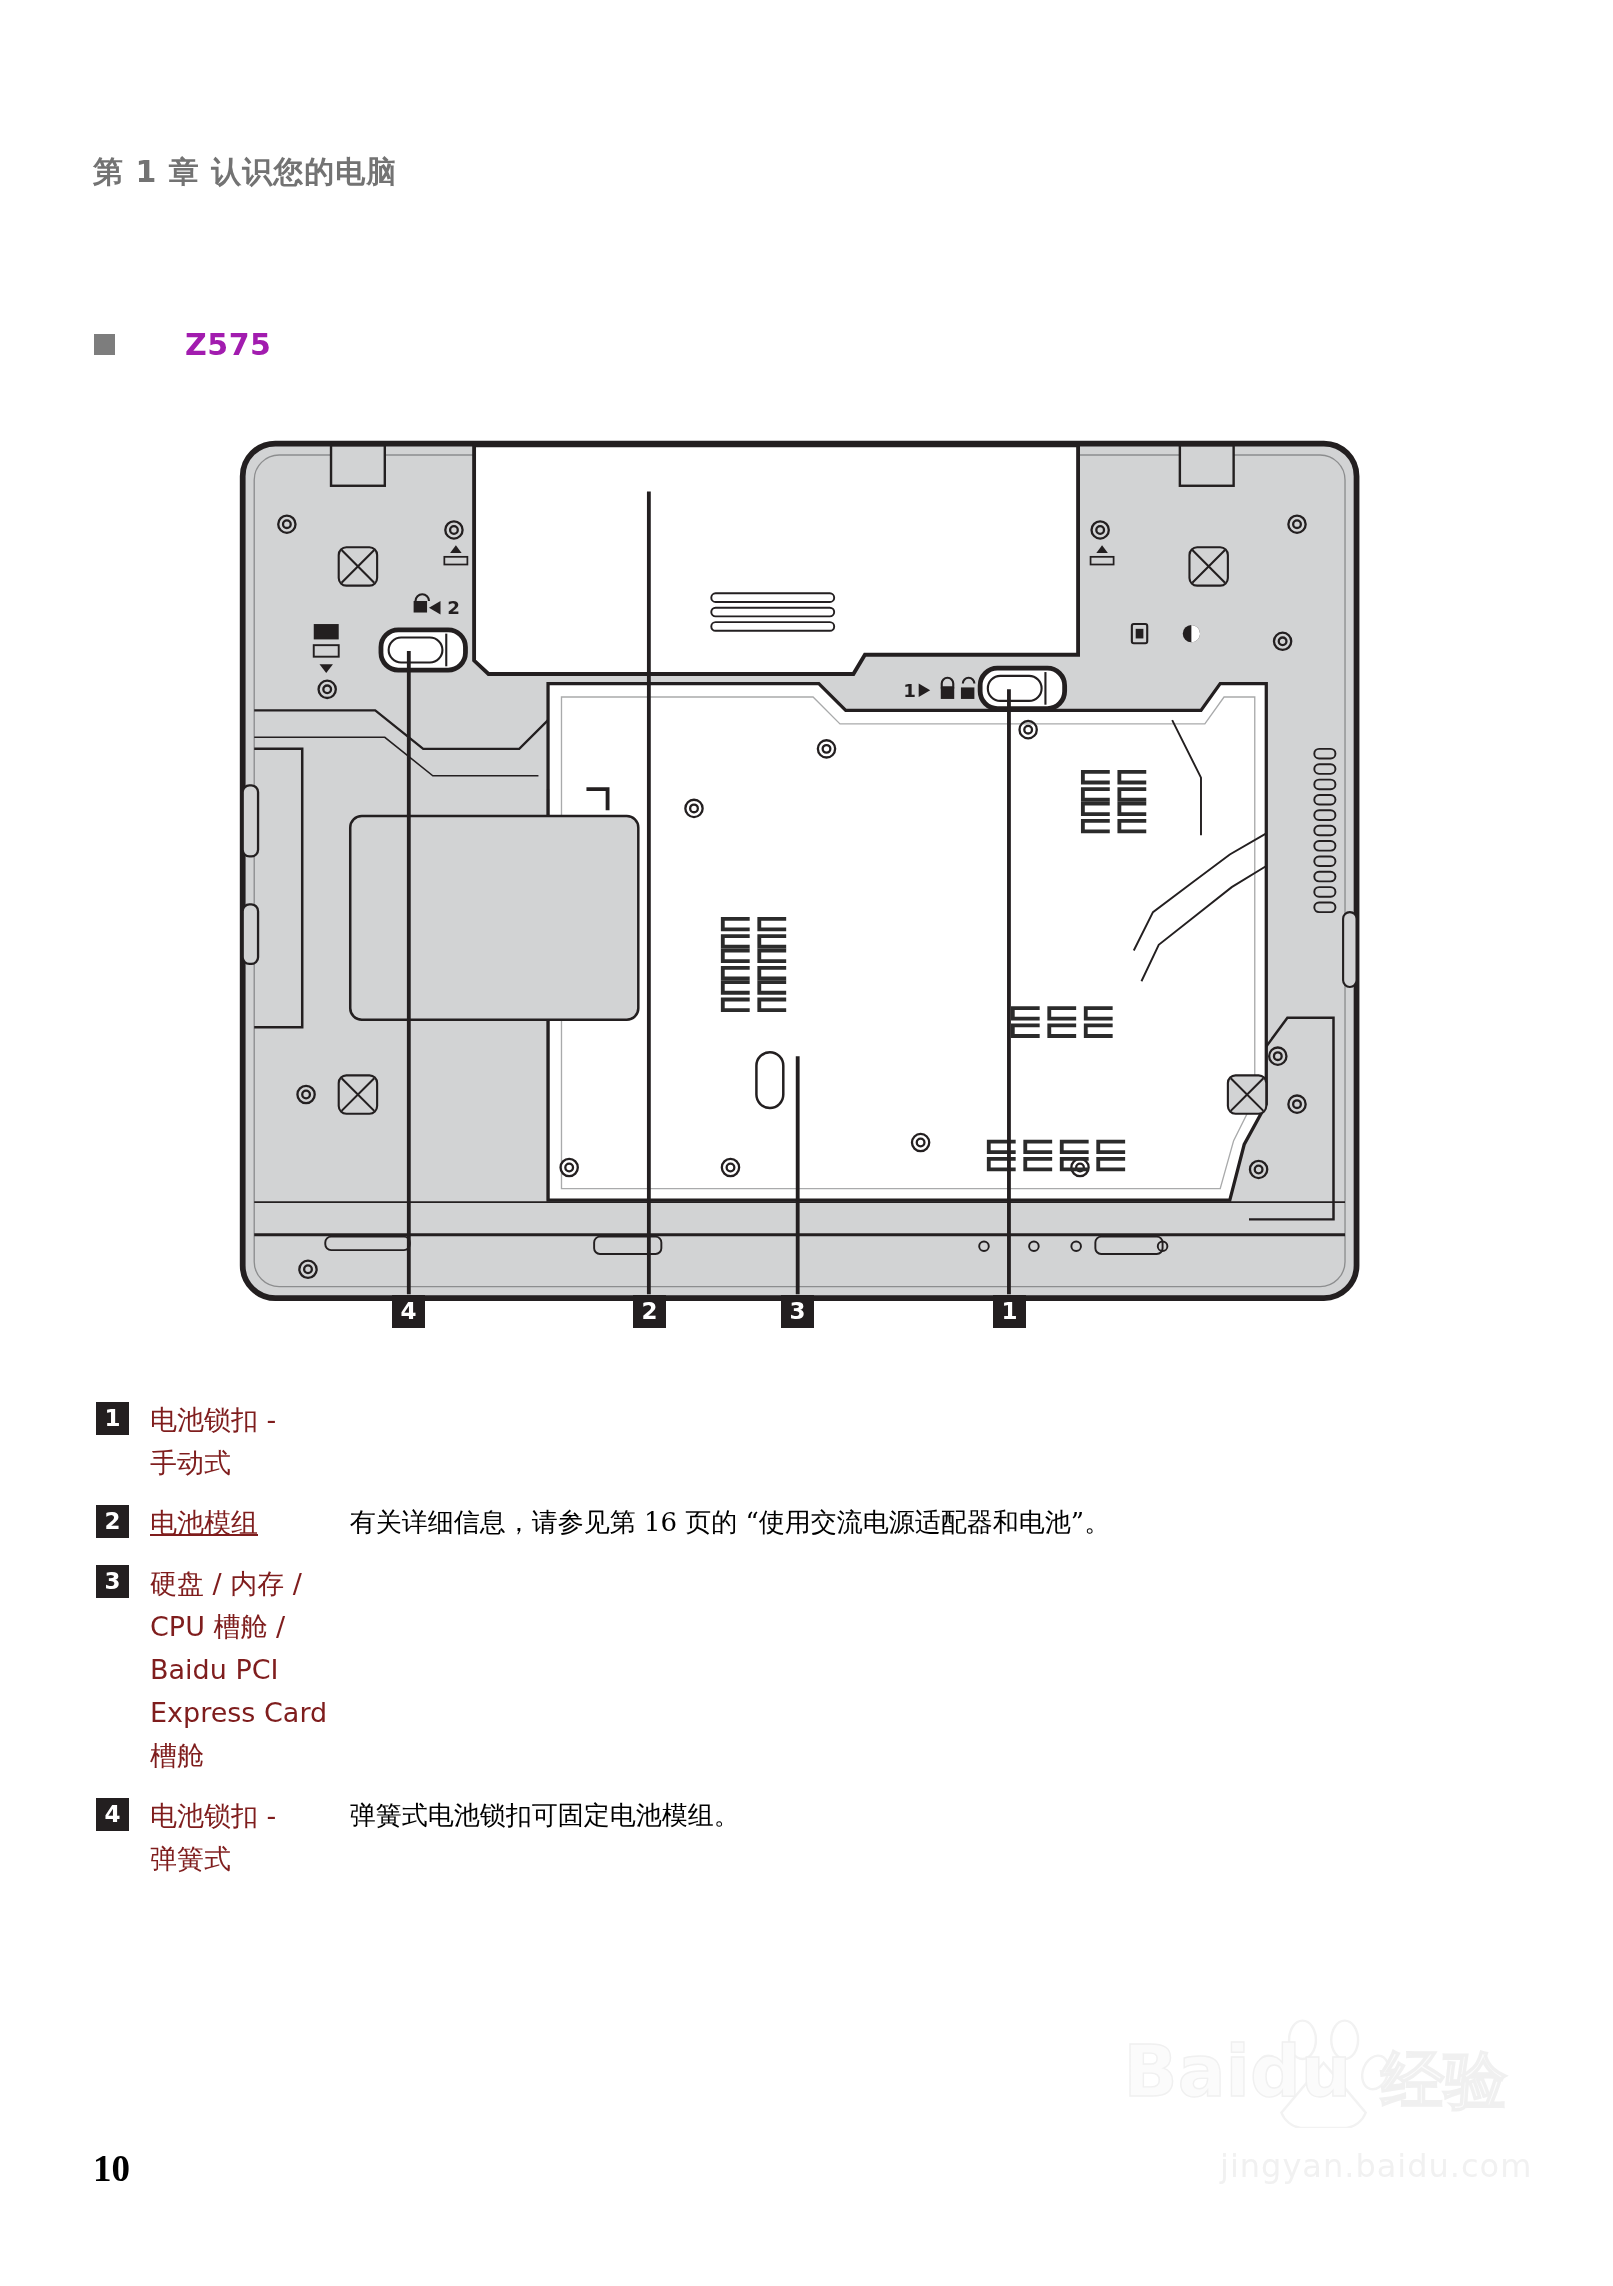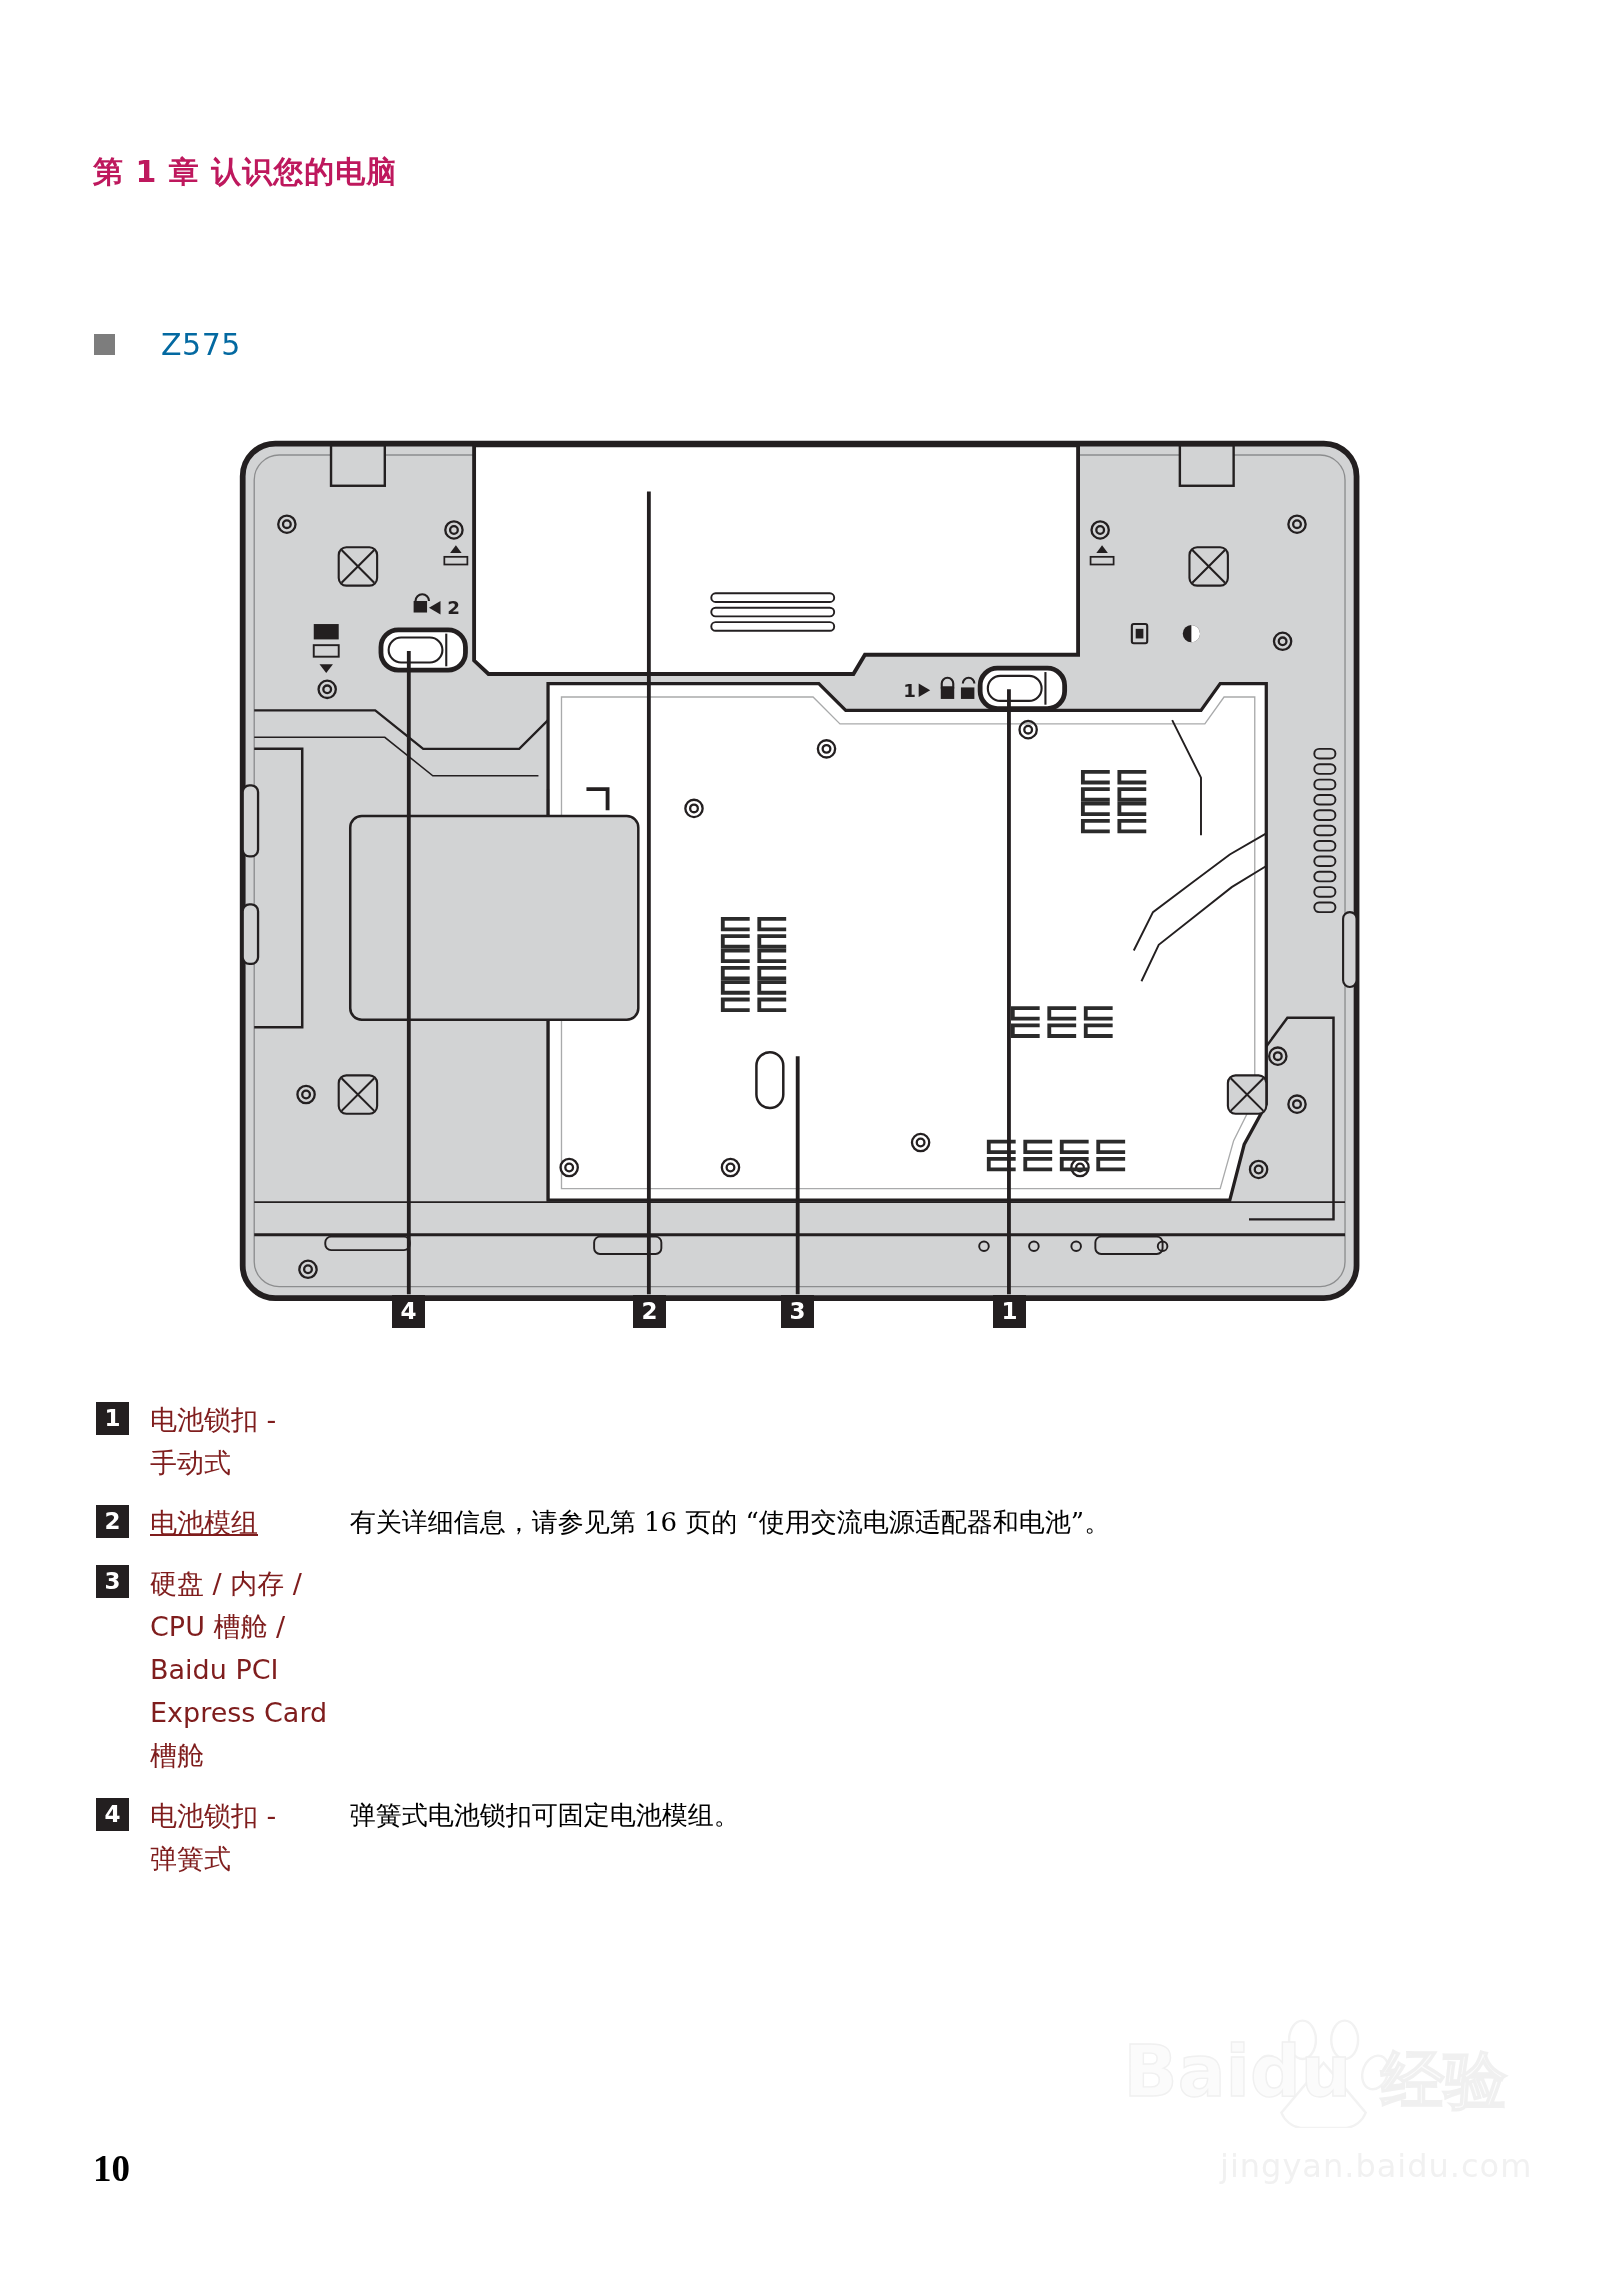--- a/index.html
+++ b/index.html
@@ -15,44 +15,44 @@
     overflow: hidden;
   }
 
   
   .chapter-header {
     position: absolute;
     left: 93px;
     top: 152px;
     font-size: 30px;
     font-weight: bold;
-    color: #be185d;
+    color: #737373;
     letter-spacing: 1px;
     white-space: nowrap;
   }
 
   
   .model-row {
     position: absolute;
     left: 94px;
     top: 327px;
     display: flex;
     align-items: center;
   }
   .model-bullet {
     width: 21px;
     height: 21px;
     background: #7d7d7d;
     display: inline-block;
   }
   .model-label {
-    margin-left: 46px;
+    margin-left: 70px;
     font-size: 30px;
-    font-weight: normal;
-    color: #0369a1;
+    font-weight: bold;
+    color: #a21caf;
     letter-spacing: 0.5px;
   }
 
   
   .figure {
     position: absolute;
     left: 231px;
     top: 432px;
     width: 1143px;
     height: 893px;

